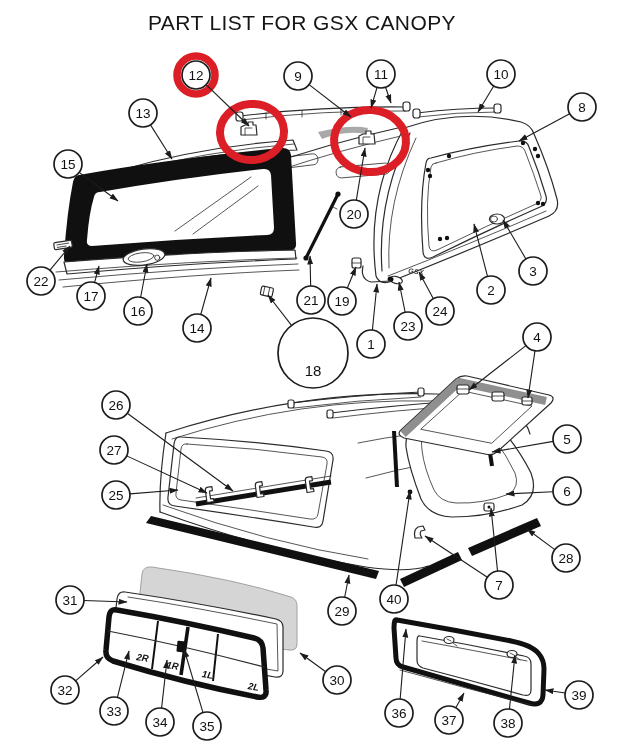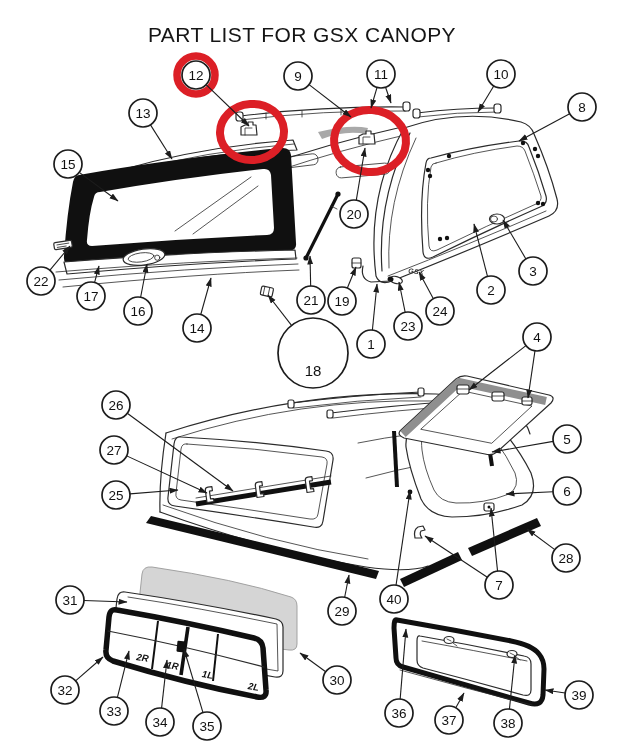--- a/index.html
+++ b/index.html
@@ -1,21 +1,21 @@
 <!DOCTYPE html>
 <html style="--line: #2b2b2b; --ink: #101010; --red: #dc1f26; --glass: #d5d5d5; --band: #8f8f8f;"><head>
 <meta charset="utf-8">
 <style>
   html,body{margin:0;padding:0;background:#fff;}
   :root{
     --line:#2b2b2b; --ink:#101010; --red:#dc1f26; --glass:#d5d5d5; --band:#8f8f8f;
   }
   .page{position:relative;width:618px;height:753px;background:#fff;overflow:hidden;
         font-family:"Liberation Sans", sans-serif;}
-  .title{position:absolute;top:11px;left:0;right:14px;margin:12px;text-align:center;
+  .title{position:absolute;top:11px;left:0;right:14px;margin:0;text-align:center;
          font-size:21px;font-weight:400;letter-spacing:.4px;color:#151515;
          font-family:"Liberation Sans", sans-serif;}
   svg{position:absolute;left:0;top:0;}
   svg text{font-family:"Liberation Sans", sans-serif;}
   .ln{fill:none;stroke:var(--line);stroke-width:1.2;stroke-linecap:round;stroke-linejoin:round;}
   .ln-thin{stroke-width:.8;}
   .wfill{fill:#fff;stroke:var(--line);stroke-width:1.2;stroke-linejoin:round;}
   .blk{fill:var(--ink);stroke:none;}
   .inkline{fill:none;stroke:var(--ink);stroke-linecap:butt;}
   .gray{fill:var(--glass);stroke:#9a9a9a;stroke-width:.9;}

